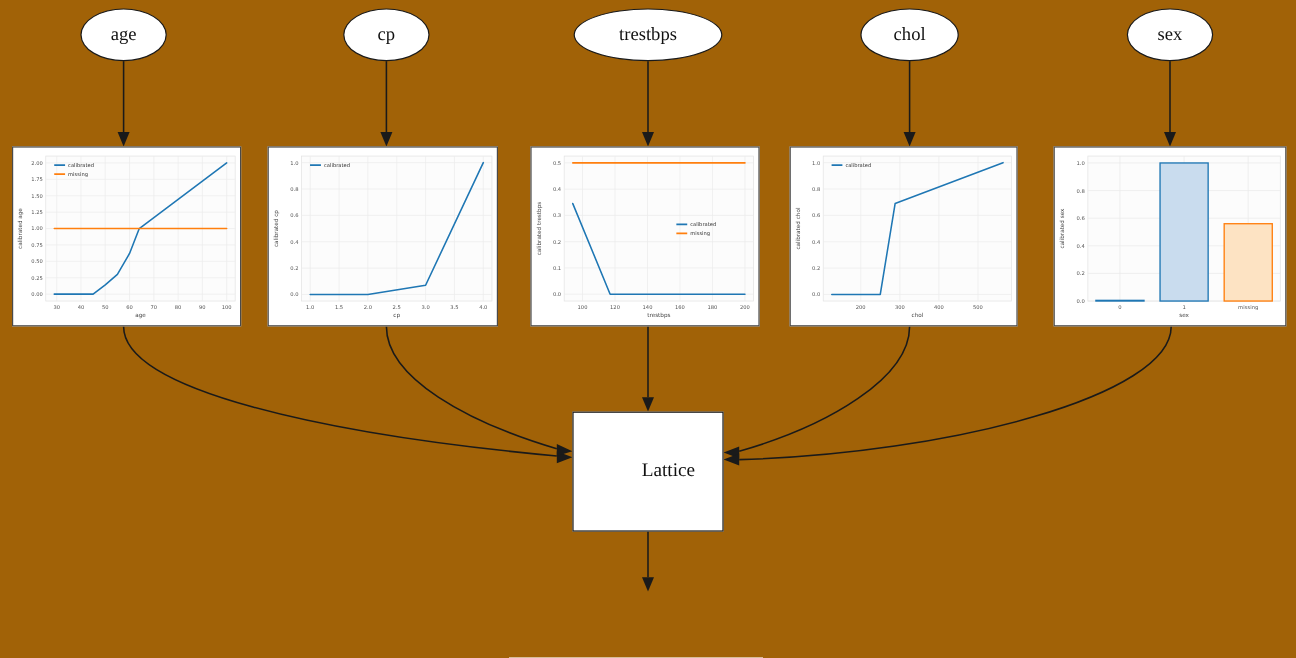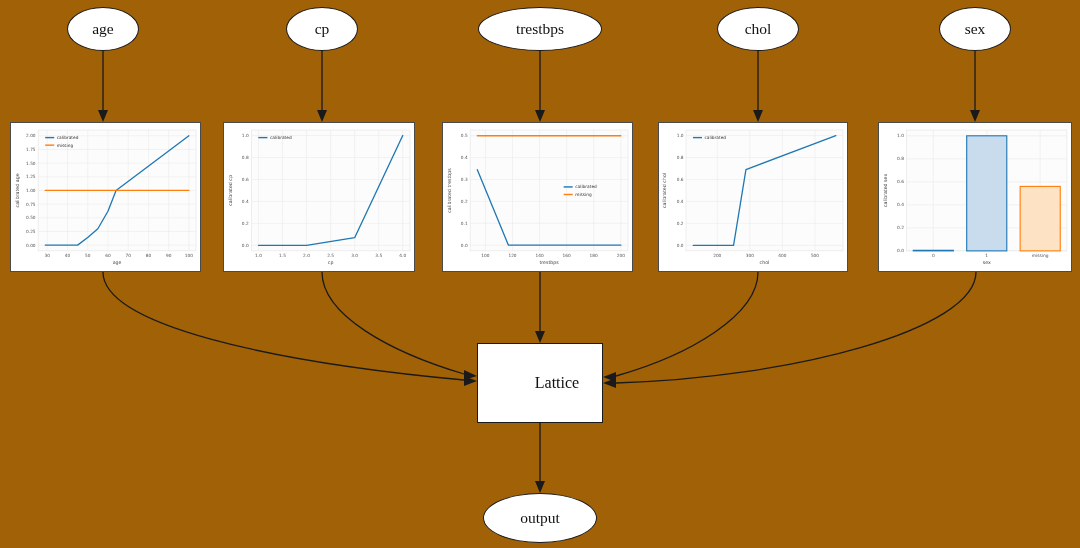--- a/index.html
+++ b/index.html
@@ -13,21 +13,21 @@
   .plot-box{position:absolute;z-index:2;box-sizing:border-box;background:#ffffff;
             border:1.6px solid #4a4a4a;}
   .plot-box svg{display:block;width:100%;height:100%;}
   .plot-box svg text{font-family:"DejaVu Sans",sans-serif;}
   
   #node-age      {left:67px;  top:7px; width:72px;  height:44px;}
   #node-cp       {left:286px; top:7px; width:72px;  height:44px;}
   #node-trestbps {left:478px; top:7px; width:124px; height:44px;}
   #node-chol     {left:717px; top:7px; width:82px;  height:44px;}
   #node-sex      {left:939px; top:7px; width:72px;  height:44px;}
-  #node-lattice  {left:477px; top:343px; width:126px; height:80px;padding-left:34px;}
+  #node-lattice  {left:477px; top:343px; width:126px; height:100px;padding-left:34px;}
   #node-output   {left:483px; top:493px; width:114px; height:50px;}
   #plot-age      {left:10px;  top:122px; width:191px; height:150px;}
   #plot-cp       {left:223px; top:122px; width:192px; height:150px;}
   #plot-trestbps {left:442px; top:122px; width:191px; height:150px;}
   #plot-chol     {left:658px; top:122px; width:190px; height:150px;}
   #plot-sex      {left:878px; top:122px; width:194px; height:150px;}
 </style>
 </head>
 <body>
 
@@ -254,17 +254,14 @@
         <text x="157.83333333333334" y="133.5" text-anchor="middle" font-size="4.3" fill="#555">missing</text>
         <text x="105.5" y="140.5" text-anchor="middle" font-size="4.7" fill="#444">sex</text>
         <text x="7.5" y="67" text-anchor="middle" font-size="4.7" fill="#444" transform="rotate(-90 7.5 67)">calibrated sex</text>
       </svg>
   </div>
 
   <div class="gv-node gv-rect" id="node-lattice">
     <span>Lattice</span>
   </div>
 
-  <div class="gv-node gv-ellipse" id="node-output">
-    <span>output</span>
-  </div>
 
 </div>
 
 </body></html>

